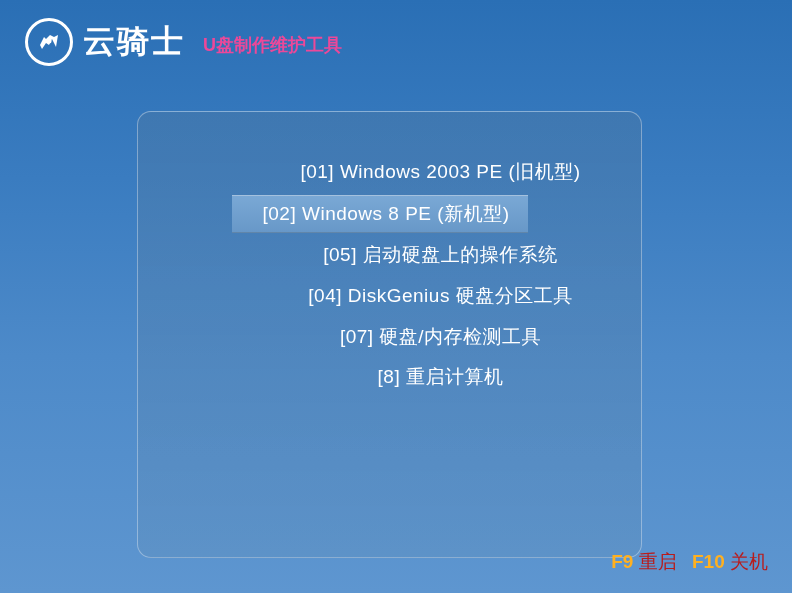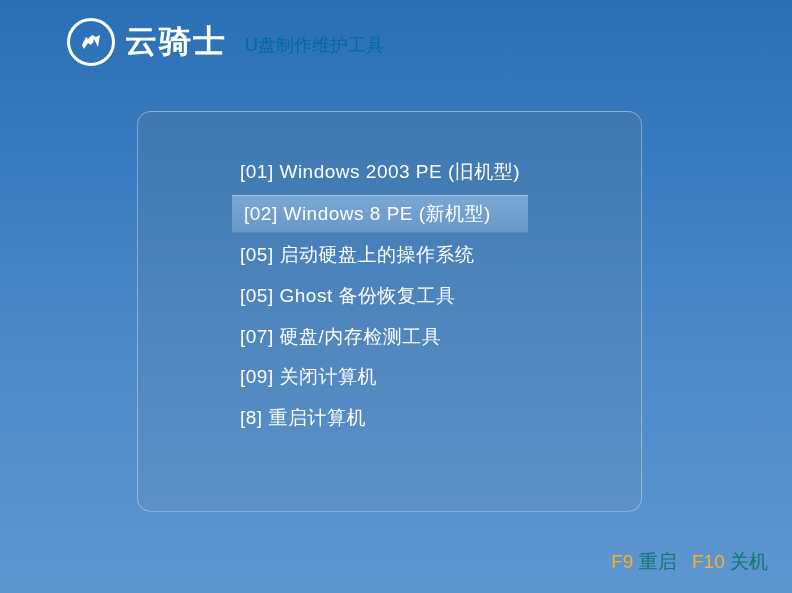--- a/index.html
+++ b/index.html
@@ -9,56 +9,57 @@
       background: linear-gradient(180deg, #2a6fb5 0%, #3a7cc0 30%, #4d8ac9 60%, #5e96d0 100%);
       font-family: "Microsoft YaHei", sans-serif;
       position: relative;
       overflow: hidden;
     }
     .header {
       display: flex;
       align-items: center;
       padding: 18px 25px;
       gap: 10px;
-      margin-left: 42px;
     }
     .logo-circle {
       width: 48px;
       height: 48px;
       border: 3px solid #fff;
       border-radius: 50%;
       display: flex;
       align-items: center;
       justify-content: center;
       flex-shrink: 0;
     }
     .logo-circle svg { width: 30px; height: 30px; }
     .brand {
       color: #fff;
       font-size: 32px;
       font-weight: bold;
       letter-spacing: 2px;
     }
     .subtitle {
-      color: #0369a1;
+      color: #ec4899;
       font-size: 18px;
       margin-left: 8px;
       align-self: center;
       margin-top: 6px;
+      font-weight: bold;
     }
     .menu-panel {
       position: absolute;
       left: 137px;
       top: 111px;
       width: 505px;
-      height: 401px;
+      height: 447px;
       background: linear-gradient(180deg, rgba(70,120,170,0.6) 0%, rgba(95,145,195,0.55) 100%);
       border: 1px solid rgba(255,255,255,0.35);
       border-radius: 14px;
       padding: 42px 0 0 0;
+      text-align: center;
     }
     .menu-item {
       color: #fff;
       font-size: 19px;
       padding: 6px 0 6px 102px;
       letter-spacing: 0.5px;
       line-height: 1.3;
       cursor: default;
       margin-bottom: 4px;
     }
@@ -70,22 +71,22 @@
       padding-left: 12px;
       width: 296px;
     }
     .footer {
       position: absolute;
       bottom: 18px;
       right: 14px;
       font-size: 19px;
       color: #fff;
     }
-    .fkey { color: #ffb020; font-weight: normal; }
-    .label { color: #0f766e; margin-right: 10px; margin-top: 20px; }
+    .fkey { color: #ffb020; font-weight: bold; }
+    .label { color: #b91c1c; margin-right: 10px; margin-top: 20px; }
   </style>
 </head>
 <body>
 
 <div class="header">
   <div class="logo-circle">
     <svg viewBox="0 0 30 30">
       <g fill="#fff">
         <path d="M8 22 L12 16 L15 18 L18 12 L22 20 L24 8 L20 10 L16 8 L12 12 L10 10 L6 18 Z"></path>
         <circle cx="15" cy="14" r="2.5"></circle>
@@ -94,23 +95,22 @@
   </div>
   <span class="brand">云骑士</span>
   <span class="subtitle">U盘制作维护工具</span>
 </div>
 
 <div class="menu-panel">
   <div id="menu-container">
       <div class="menu-item">[01] Windows 2003 PE (旧机型)</div>
       <div class="menu-item selected">[02] Windows 8 PE (新机型)</div>
       <div class="menu-item">[05] 启动硬盘上的操作系统</div>
-      <div class="menu-item">[05] Ghost 备份恢复工具</div>
+      <div class="menu-item">[04] DiskGenius 硬盘分区工具</div>
       <div class="menu-item">[07] 硬盘/内存检测工具</div>
-      <div class="menu-item">[09] 关闭计算机</div>
       <div class="menu-item">[8] 重启计算机</div>
     </div>
 </div>
 
 <div class="footer">
   <span class="fkey">F9</span>
   <span class="label">重启</span>
   <span class="fkey">F10</span>
   <span class="label">关机</span>
 </div>

